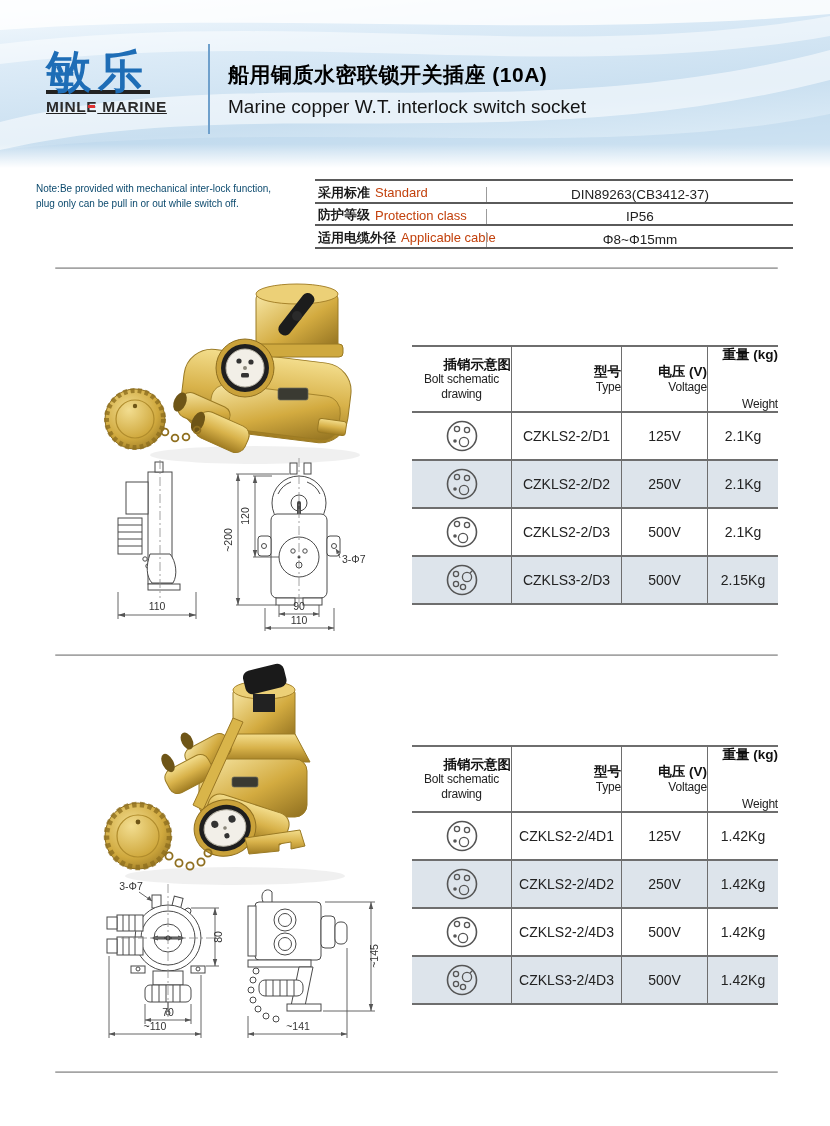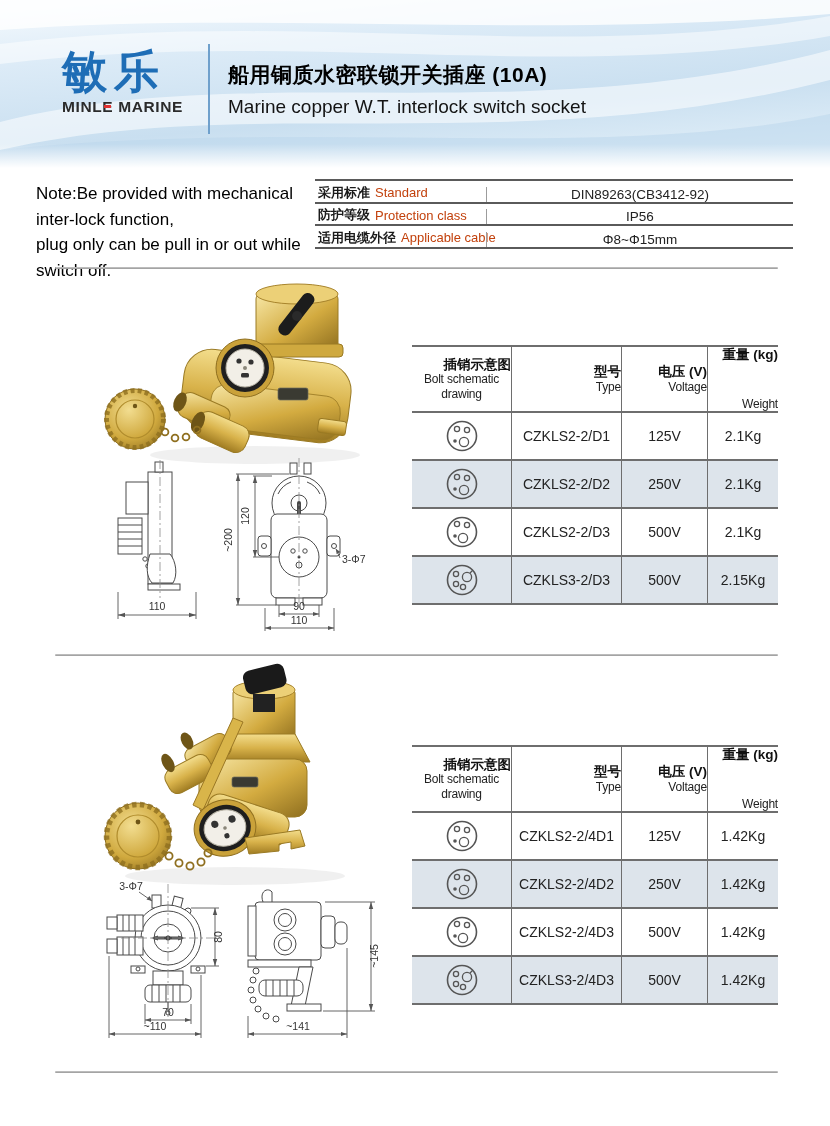--- a/index.html
+++ b/index.html
@@ -10,33 +10,33 @@
   
   .hero{
     position:absolute;left:0;top:0;width:830px;height:168px;
     background:linear-gradient(175deg,#f7fbfe 0%,#dcebf7 28%,#c9dff0 62%,#e9f4fb 100%);
   }
   .hero svg{position:absolute;left:0;top:0;}
   .hero::after{
     content:"";position:absolute;left:0;bottom:0;width:100%;height:24px;
     background:linear-gradient(180deg,rgba(255,255,255,0),#ffffff);
   }
-  .logo{position:absolute;left:62px;top:48px;z-index:3;}
+  .logo{position:absolute;left:46px;top:48px;z-index:3;text-decoration:underline;}
   .logo-cn{font-size:45px;font-weight:bold;color:#1e6db6;letter-spacing:7px;line-height:1.05;}
   .logo-en{font-size:15.5px;font-weight:bold;color:#2b2b2b;letter-spacing:.6px;margin-top:3px;}
   .logo-e{position:relative;display:inline-block;}
   .logo-e::after{content:"";position:absolute;left:1.5px;top:50%;margin-top:-2px;width:7px;height:3.2px;background:#e03131;}
   .hero-divider{position:absolute;left:208px;top:44px;width:1.5px;height:90px;background:#6fa0cc;z-index:3;}
   .titles{position:absolute;left:228px;top:61px;z-index:3;}
   .title-cn{font-size:21px;font-weight:bold;color:#000;letter-spacing:.5px;}
   .title-en{font-size:19px;color:#141414;margin-top:7px;}
   
   .note{position:absolute;left:36px;top:181px;width:292px;}
   .note-cn{font-size:12.5px;font-weight:bold;color:#c43c3c;line-height:1.5;}
-  .note-en{font-size:17px;color:#000000;line-height:1.5;}
+  .note-en{font-size:10px;color:#0c4a6e;line-height:1.5;}
   
   .spec{position:absolute;left:315px;top:179px;width:478px;border-bottom:2px solid #5a5a5a;}
   .spec-row{display:flex;align-items:flex-end;height:20.5px;border-top:2px solid #5a5a5a;}
   .spec-label{width:168px;display:flex;align-items:center;padding-left:3px;white-space:nowrap;}
   .spec-label .cn{font-weight:bold;font-size:13px;color:#1b1b1b;}
   .spec-label .en{font-size:13px;color:#c2410c;margin-left:5px;}
   .spec-value{flex:1;display:flex;align-items:center;justify-content:center;font-size:13.5px;color:#222;border-left:1px solid #9c9c9c;}
   
   .rule{position:absolute;left:55px;width:723px;height:2px;background:linear-gradient(180deg,#c8c8c8,#989898);border-radius:1px;}
   .rule-1{top:267px;} .rule-2{top:654px;} .rule-3{top:1071px;}
@@ -93,21 +93,21 @@
     <div class="note-en">Note:Be provided with mechanical inter-lock function,</div>
     <div class="note-en">plug only can be pull in or out while switch off.</div>
   </div>
 
   <div class="spec">
     <div class="spec-row">
       <div class="spec-label">
           <span class="cn">采用标准</span>
           <span class="en">Standard</span>
         </div>
-      <div class="spec-value">DIN89263(CB3412-92)</div>
+      <div class="spec-value">DIN89263(CB3412-37)</div>
     </div>
     <div class="spec-row">
       <div class="spec-label">
           <span class="cn">防护等级</span>
           <span class="en">Protection class</span>
         </div>
       <div class="spec-value">IP56</div>
     </div>
     <div class="spec-row">
       <div class="spec-label">

